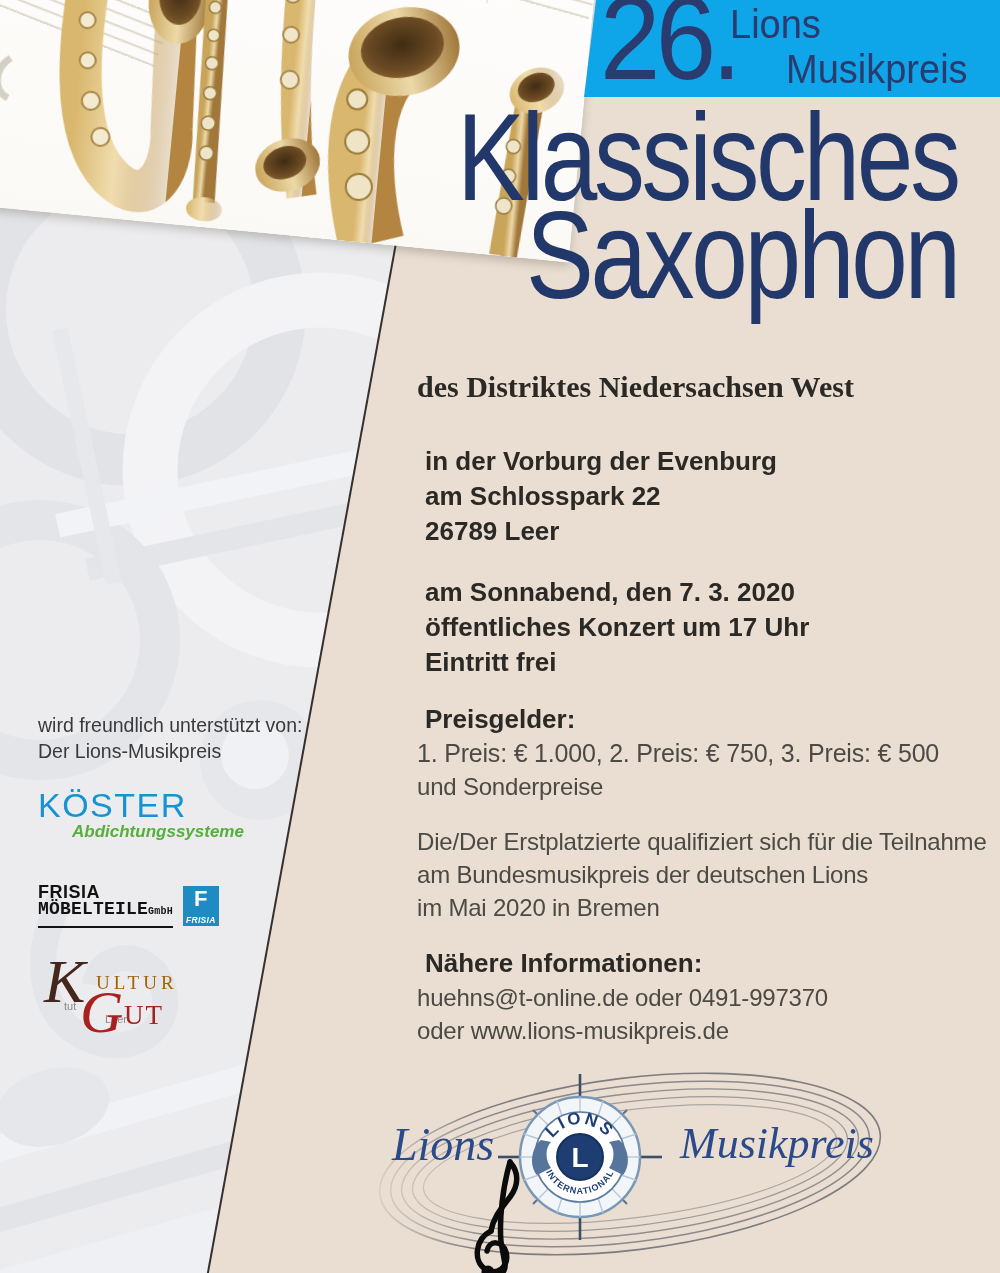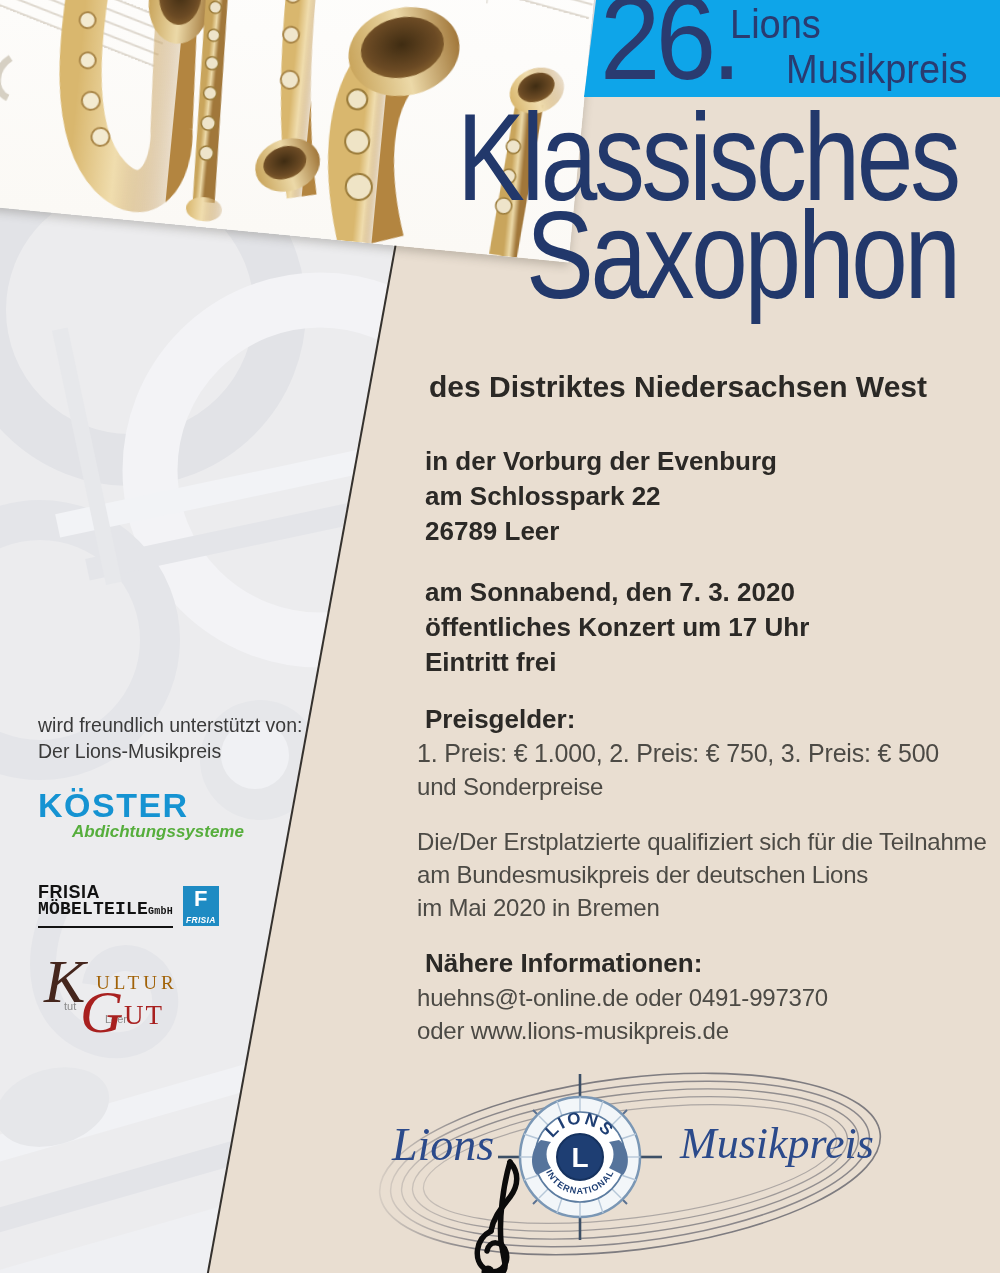--- a/index.html
+++ b/index.html
@@ -29,32 +29,32 @@
           letter-spacing:-5px;transform:scaleX(.92);transform-origin:left top;}
   .org1{left:170px;top:2px;font-size:40px;color:#2a3b70;transform:scaleX(.95);transform-origin:left top;}
   .org2{left:226px;top:47px;font-size:40px;color:#2a3b70;transform:scaleX(.95);transform-origin:left top;}
 
   .title{right:42px;top:108px;text-align:right;color:#22386b;z-index:5;
          font-size:124px;line-height:98px;font-weight:400;letter-spacing:-4px;
          transform:scaleX(.82);transform-origin:right top;}
 
   
   .content{left:417px;top:370px;width:580px;z-index:5;color:#2b2926;}
-  .content .h-sub{font-size:30px;font-weight:700;margin:0 0 40px 12px;white-space:nowrap;}
+  .content .h-sub{font-size:30px;font-weight:700;margin:0 0 40px 0;white-space:nowrap;font-family:Liberation Serif, serif;}
   .b-line{font-size:26px;font-weight:700;line-height:35px;white-space:nowrap;margin-left:8px;}
   .l-line{font-size:24px;font-weight:400;line-height:33px;color:#4c4a45;white-space:nowrap;letter-spacing:-.2px;}
   .blk{margin-bottom:26px;}
   .blk2{margin-bottom:22px;}
   .euro{font-size:25px;}
 
   
   .sponsors{left:38px;top:712px;width:300px;z-index:5;}
   .sp-intro{font-size:19.5px;color:#3a3a3a;line-height:26px;}
   .koester{margin-top:24px;}
-  .koester .kname{font-size:34px;font-weight:700;color:#1593d2;letter-spacing:1.5px;line-height:34px;}
+  .koester .kname{font-size:34px;font-weight:400;color:#1593d2;letter-spacing:1.5px;line-height:34px;}
   .koester .ktag{font-size:17px;font-style:italic;font-weight:700;color:#56ae3c;margin-left:34px;line-height:20px;}
   .frisia{margin-top:42px;display:flex;align-items:center;gap:10px;}
   .fr-text{border-bottom:2.5px solid #121212;padding-bottom:5px;}
   .fr-l1{font-size:18px;font-weight:800;color:#121212;line-height:16px;letter-spacing:.5px;}
   .fr-l2{font-size:18px;font-weight:800;color:#121212;line-height:18px;letter-spacing:.2px;font-family:Liberation Mono, monospace;}
   .fr-gmbh{font-size:10px;font-weight:700;}
   .fr-badge{width:36px;height:40px;background:#1e8bc3;position:relative;}
   .fr-badge .fr-f{position:absolute;left:0;top:1px;width:100%;text-align:center;color:#fff;
                   font-size:22px;font-weight:800;line-height:24px;}
   .fr-badge .fr-b{position:absolute;left:0;bottom:1px;width:100%;text-align:center;color:#fff;

